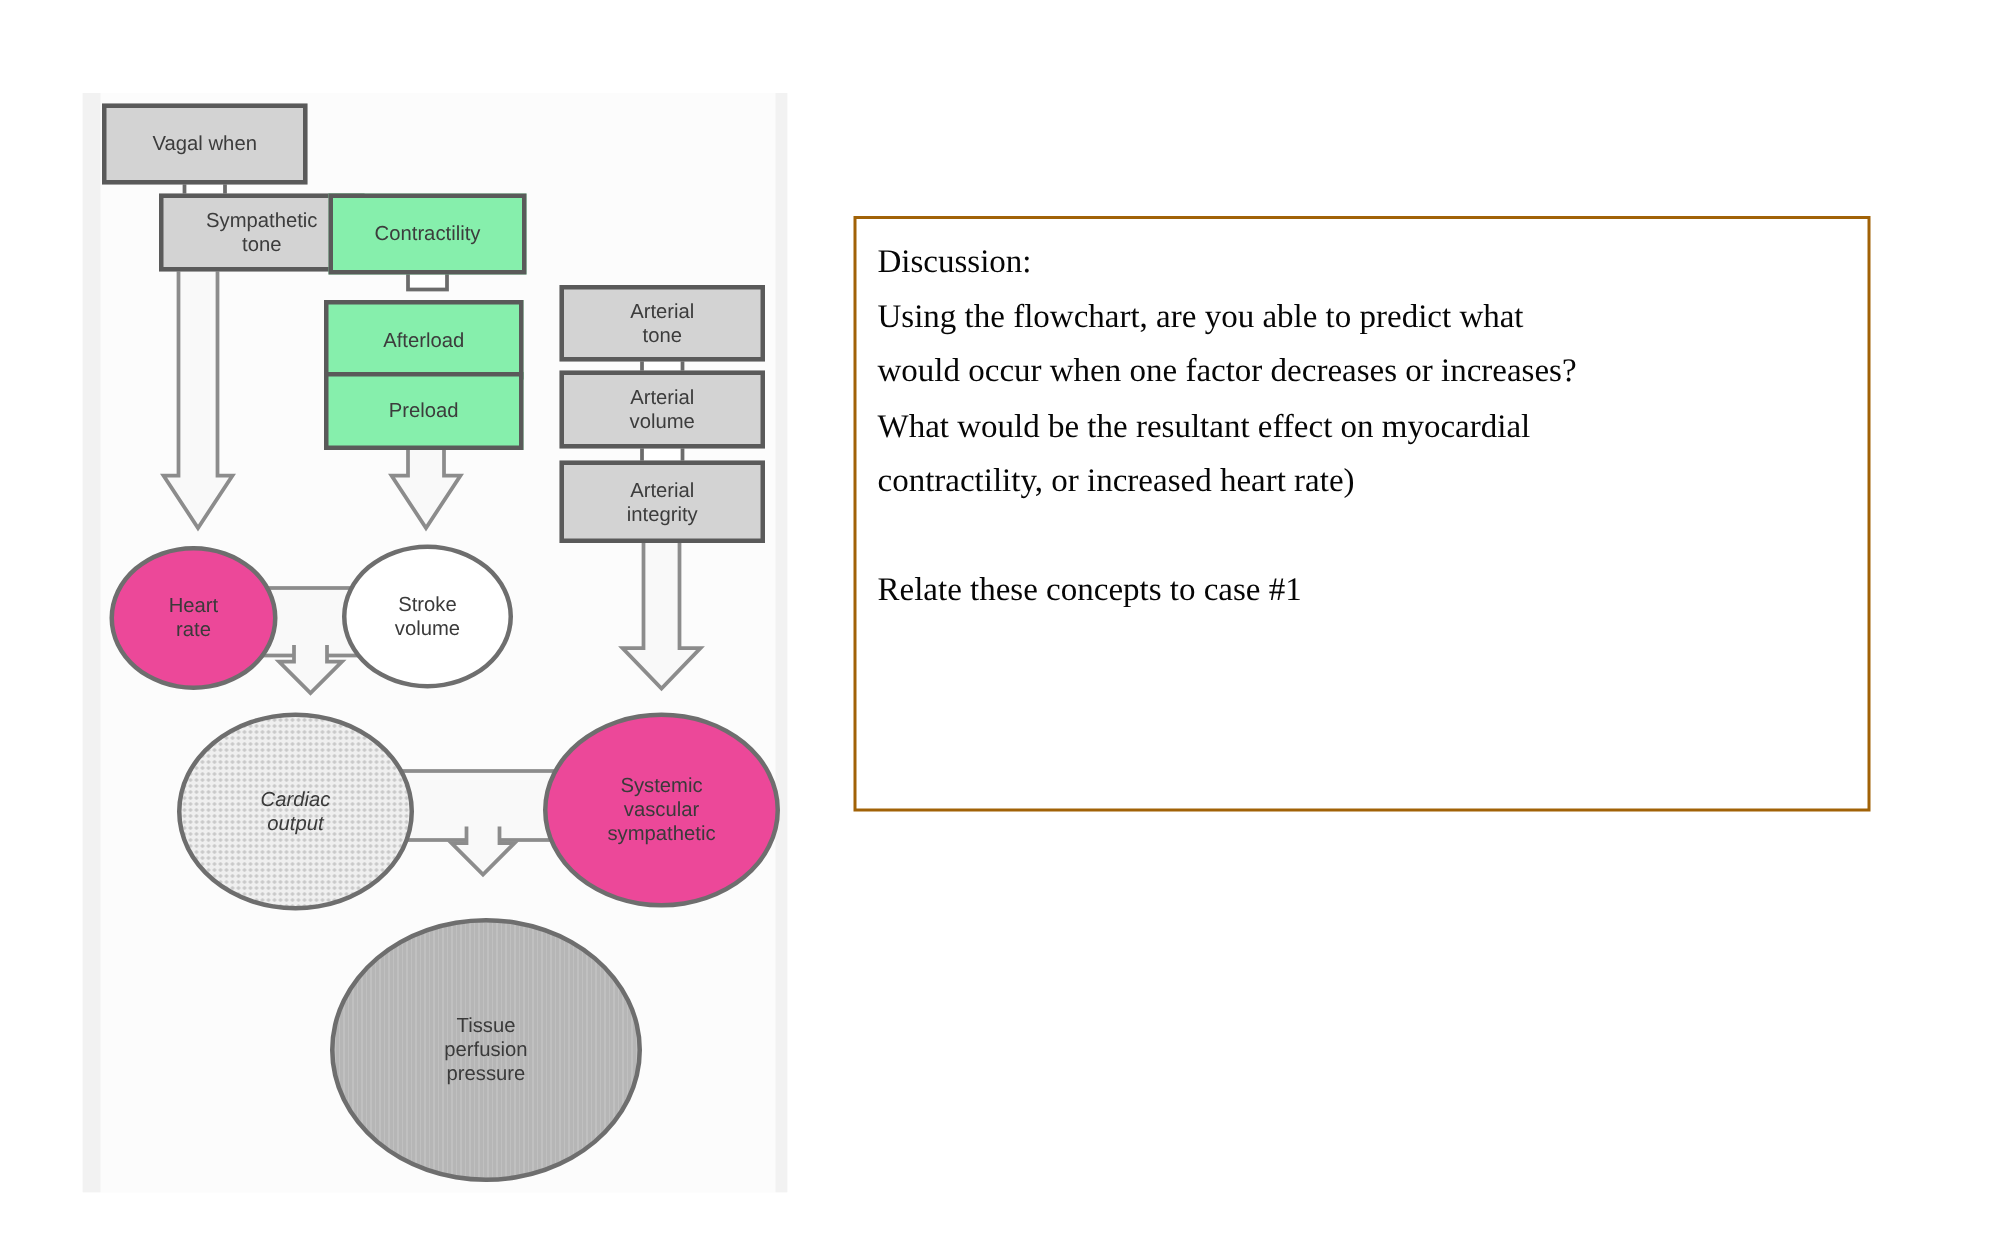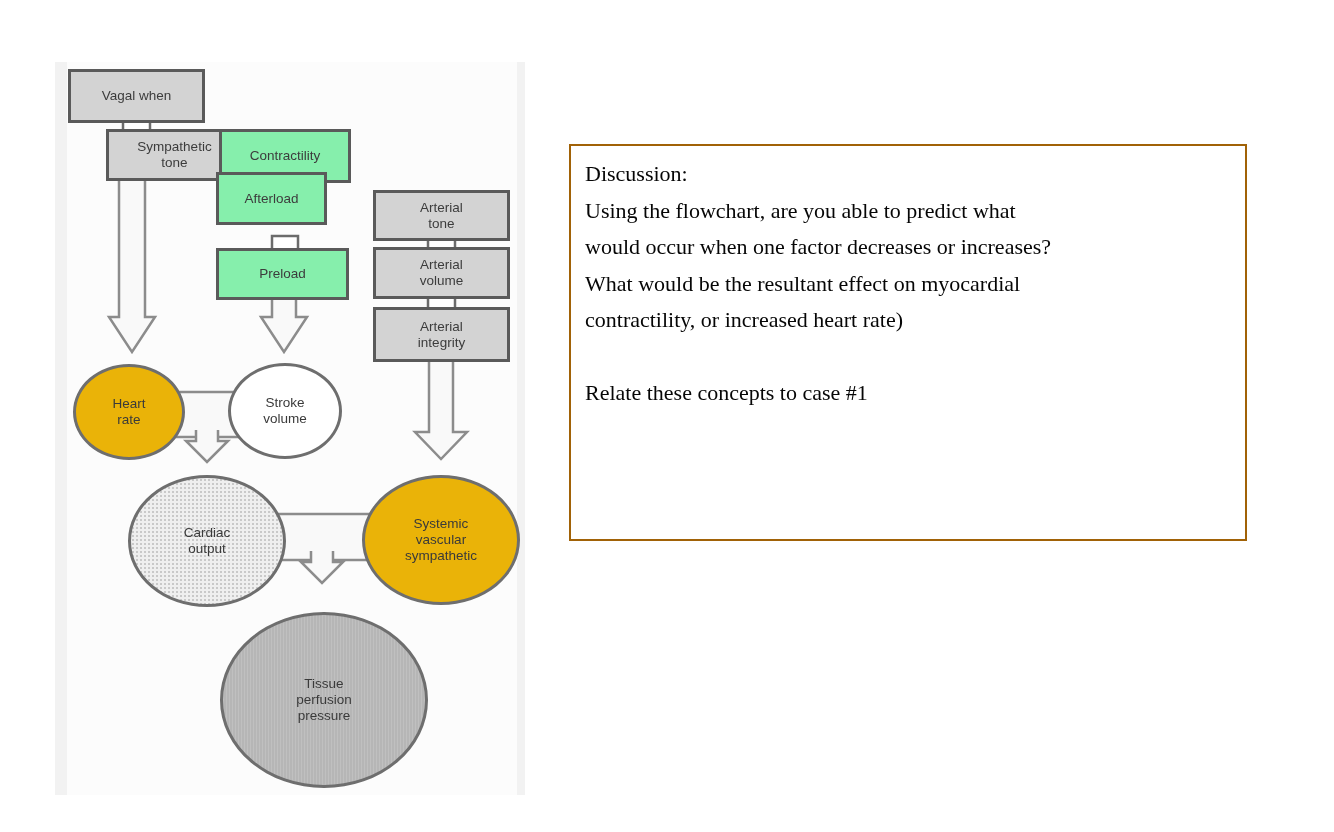--- a/index.html
+++ b/index.html
@@ -21,48 +21,48 @@
     display:flex;align-items:center;justify-content:center;
     text-align:center;white-space:pre-line;
     font-size:13.5px;line-height:1.18;color:#3c3c3c;
   }
   .box-gray{background:#d3d3d3;}
   .box-white{background:#86efac;}
 
   #box-vagal{left:13px;top:7px;width:137px;height:54px;}
   #box-symp{left:13px;top:67px;width:137px;height:52px;margin-left:38px;}
   #box-contr{left:164px;top:67px;width:132px;height:54px;}
-  #box-after{left:161px;top:110px;width:111px;height:53px;}
+  #box-after{left:161px;top:138px;width:133px;height:53px;}
   #box-pre{left:161px;top:186px;width:133px;height:52px;}
   #box-atone{left:318px;top:128px;width:137px;height:51px;}
   #box-avol{left:318px;top:185px;width:137px;height:52px;}
   #box-aint{left:318px;top:245px;width:137px;height:55px;}
 
   .fig-ellipse{
     position:absolute;box-sizing:border-box;
     border:3px solid #6e6e6e;border-radius:50%;
     display:flex;align-items:center;justify-content:center;
     text-align:center;white-space:pre-line;
     font-size:13.5px;line-height:1.18;color:#3a3a3a;
   }
-  .el-gray{background:#eab308;}
+  .el-gray{background:#ec4899;}
   .el-white{background:#ffffff;}
   .el-dotted{
     background-color:#efefef;
     background-image:radial-gradient(#c9c9c9 1px, transparent 1.2px);
     background-size:4px 4px;
   }
   .el-dark{
     background-color:#b6b6b6;
     background-image:repeating-linear-gradient(90deg, rgba(255,255,255,.14) 0 1px, transparent 1px 3px);
   }
 
   #el-hr{left:18px;top:302px;width:112px;height:96px;}
   #el-sv{left:173px;top:301px;width:114px;height:96px;}
-  #el-co{left:73px;top:413px;width:158px;height:132px;}
+  #el-co{left:63px;top:413px;width:158px;height:132px;font-style:italic;}
   #el-svr{left:307px;top:413px;width:158px;height:130px;}
   #el-tpp{left:165px;top:550px;width:208px;height:176px;}
 
   
   .discussion{
     position:absolute;left:569px;top:96px;width:678px;height:397px;
     box-sizing:border-box;border:2px solid #a16207;background:#ffffff;
     padding:10px 14px;
     font-family:"Liberation Serif",serif;font-size:22px;line-height:36.5px;
     color:#060606;

